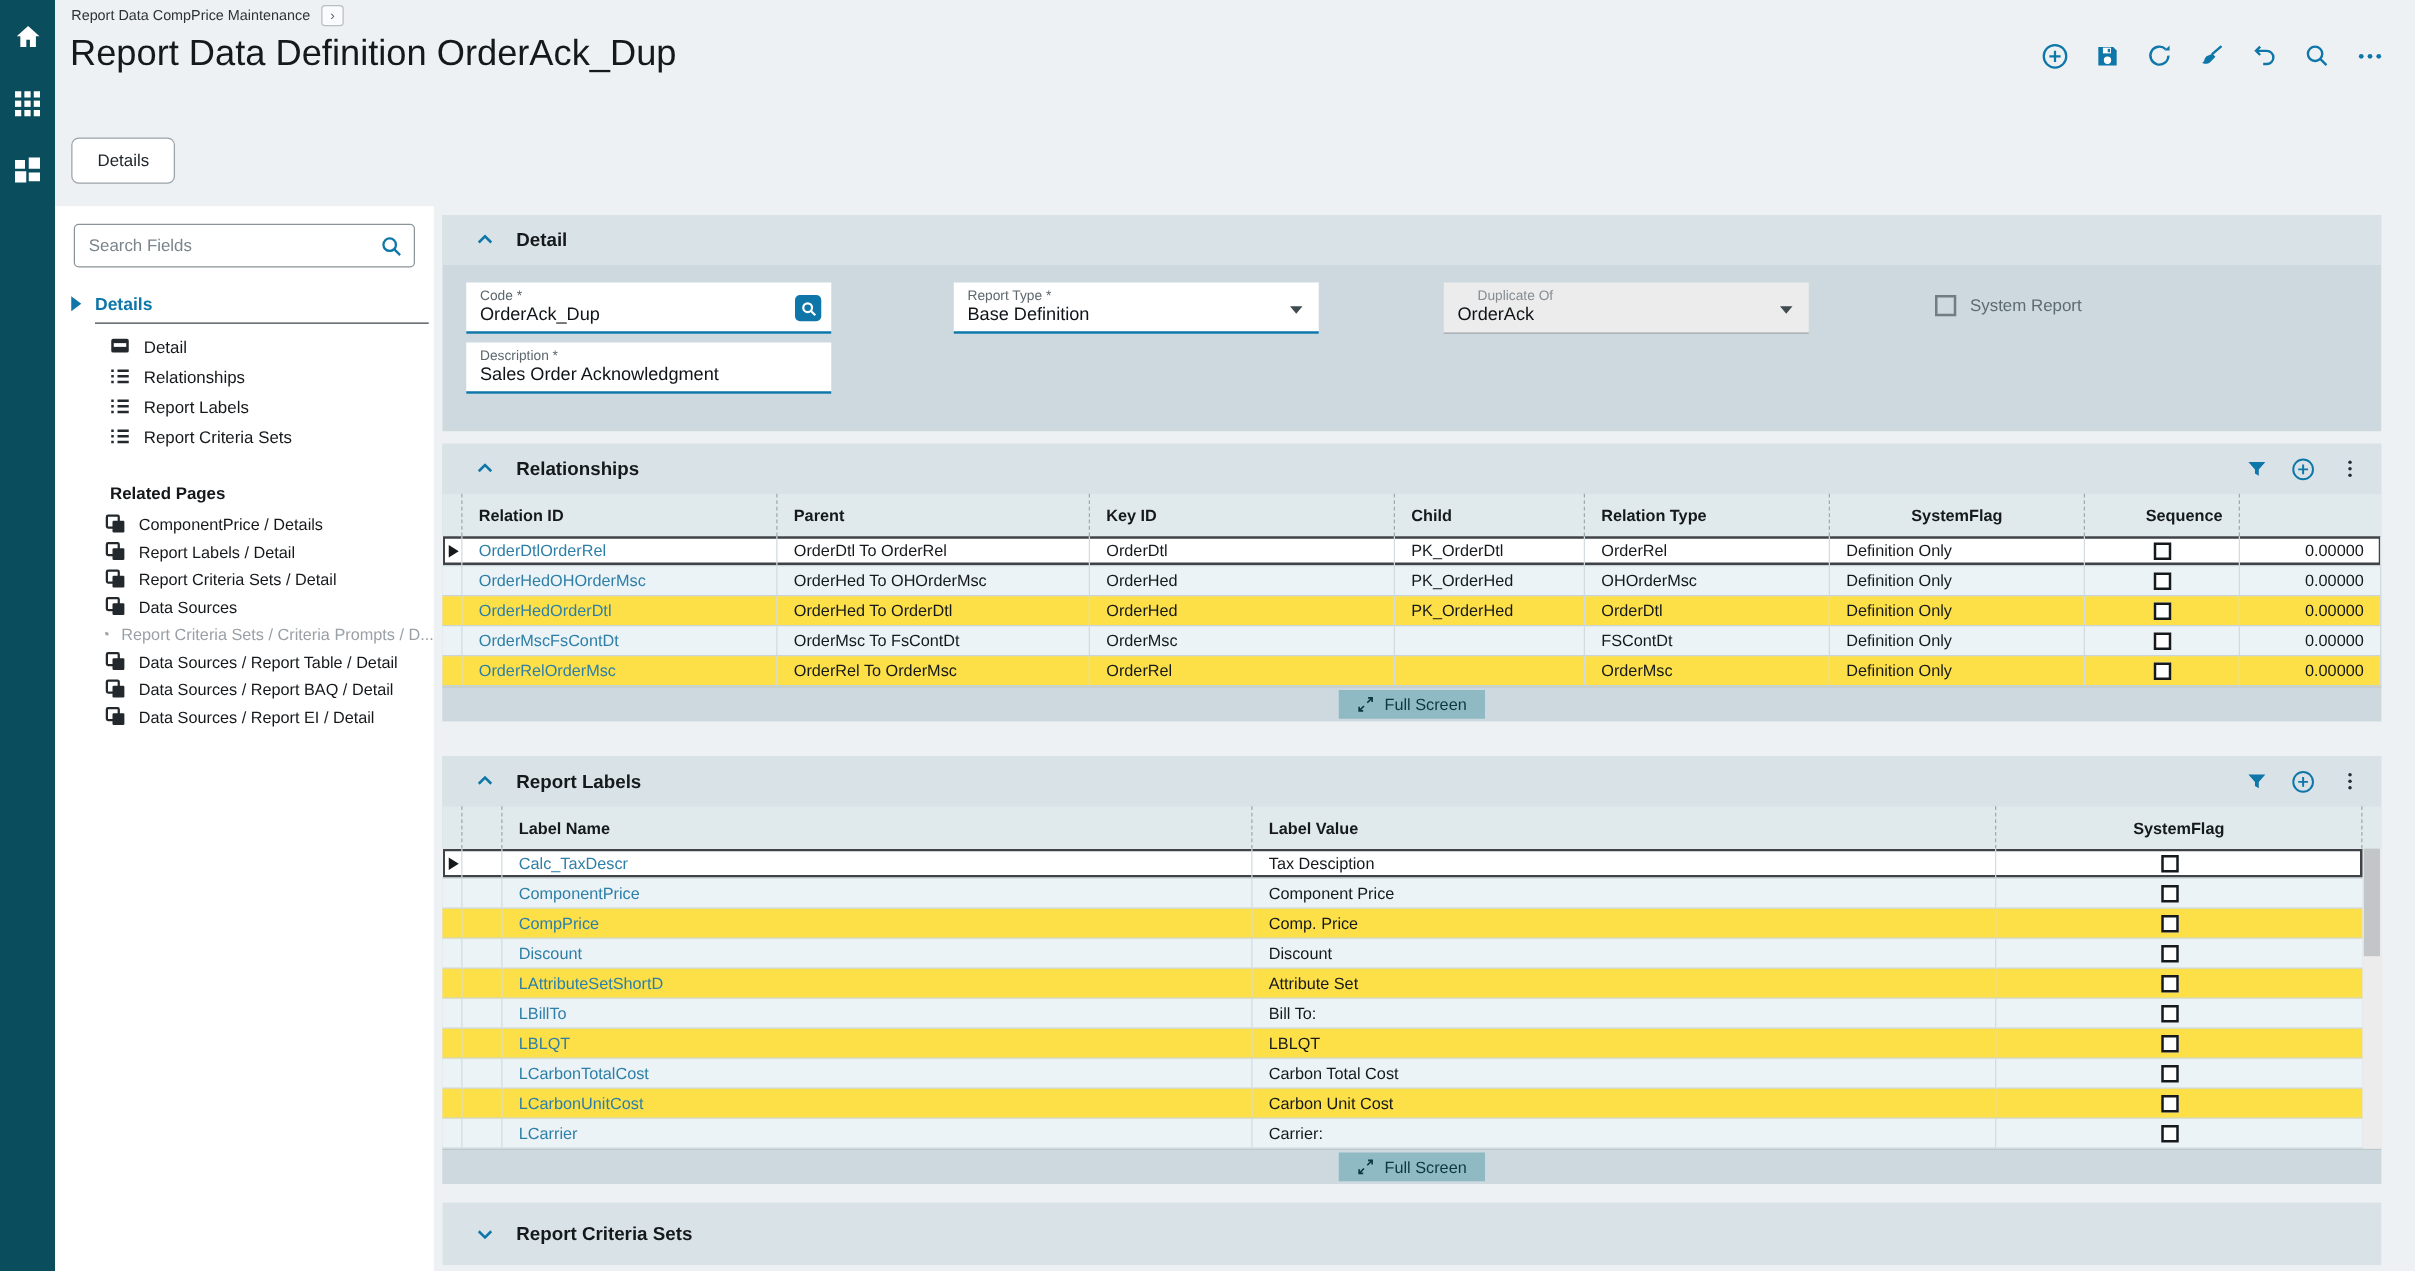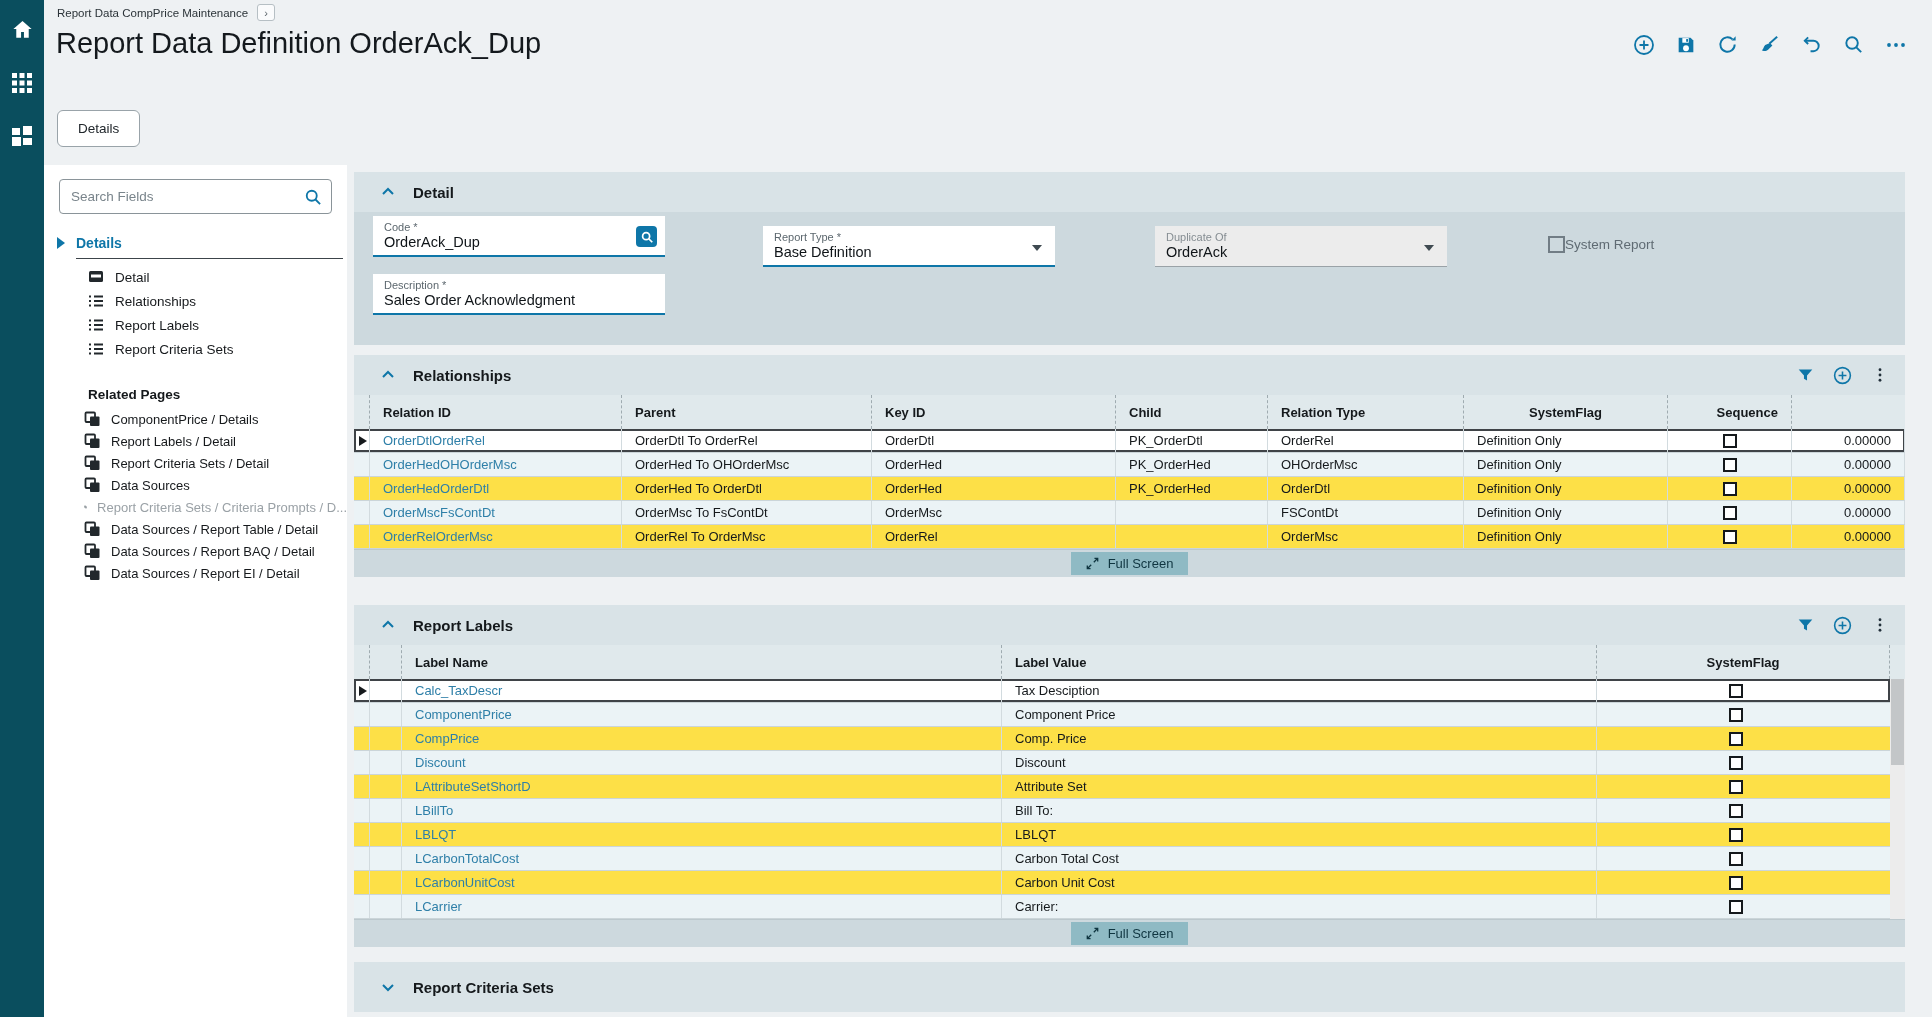--- a/index.html
+++ b/index.html
@@ -53,29 +53,29 @@
   .sec-actions { margin-left:auto; margin-right:16px; display:flex; gap:18px; align-items:center; }
   .act-btn { background:none; border:none; cursor:pointer; display:flex; align-items:center; }
 
   
   .fields { position:relative; height:133px; }
   .field { position:absolute; width:292px; height:41px; background:#fff;
            border-bottom:2px solid #0e76a8; padding:5px 11px; cursor:text; }
   .field.disabled { background:#ececec; border-bottom:1px solid #9aa2a7; cursor:default; }
   .f-label { font-size:11px; color:#5c676e; }
   .f-value { font-size:14.5px; color:#0f1418; margin-top:1px; white-space:nowrap; }
-  .field.disabled .f-label { color:#858d92; }
+  .field.disabled .f-label { color:#858d92;margin-left:16px; }
   .dd-arrow { position:absolute; right:13px; top:19px; width:0; height:0; border-left:5px solid transparent;
               border-right:5px solid transparent; border-top:6px solid #3f4a51; }
   .code-search { position:absolute; right:8px; top:10px; width:21px; height:21px; background:#0e76a8;
                  border-radius:4px; border:none; cursor:pointer; display:flex; align-items:center;
                  justify-content:center; }
-  .f-code { left:19px; top:4px; } .f-type { left:409px; top:14px; }
+  .f-code { left:19px; top:14px; } .f-type { left:409px; top:14px; }
   .f-dup { left:801px; top:14px; } .f-desc { left:19px; top:62px; }
-  .f-sys { position:absolute; left:1194px; top:24px; display:flex; align-items:center; cursor:pointer; }
+  .f-sys { position:absolute; left:1194px; top:24px; display:flex; align-items:center; gap:11px; cursor:pointer; }
   .sys-cb { width:17px; height:17px; border:2px solid #717d85; background:transparent; display:inline-block; }
   .sys-label { font-size:13.5px; color:#5f6b73; }
 
   
   .ghead { display:grid; height:34px; background:#e0e9ec; font-size:13px; font-weight:bold; color:#15191c; }
   .grow { display:grid; height:24px; background:#fde047; border-bottom:1px solid #cbd5d9;
           font-size:13px; color:#15191c; position:relative; cursor:pointer; }
   .grow.alt { background:#ebf3f6; }
   .grow.selected { background:#fff; box-shadow:inset 0 0 0 2px #3f4347; z-index:2; }
   .cell { padding:0 13px; display:flex; align-items:center; border-right:1px solid #d2dbdf;

